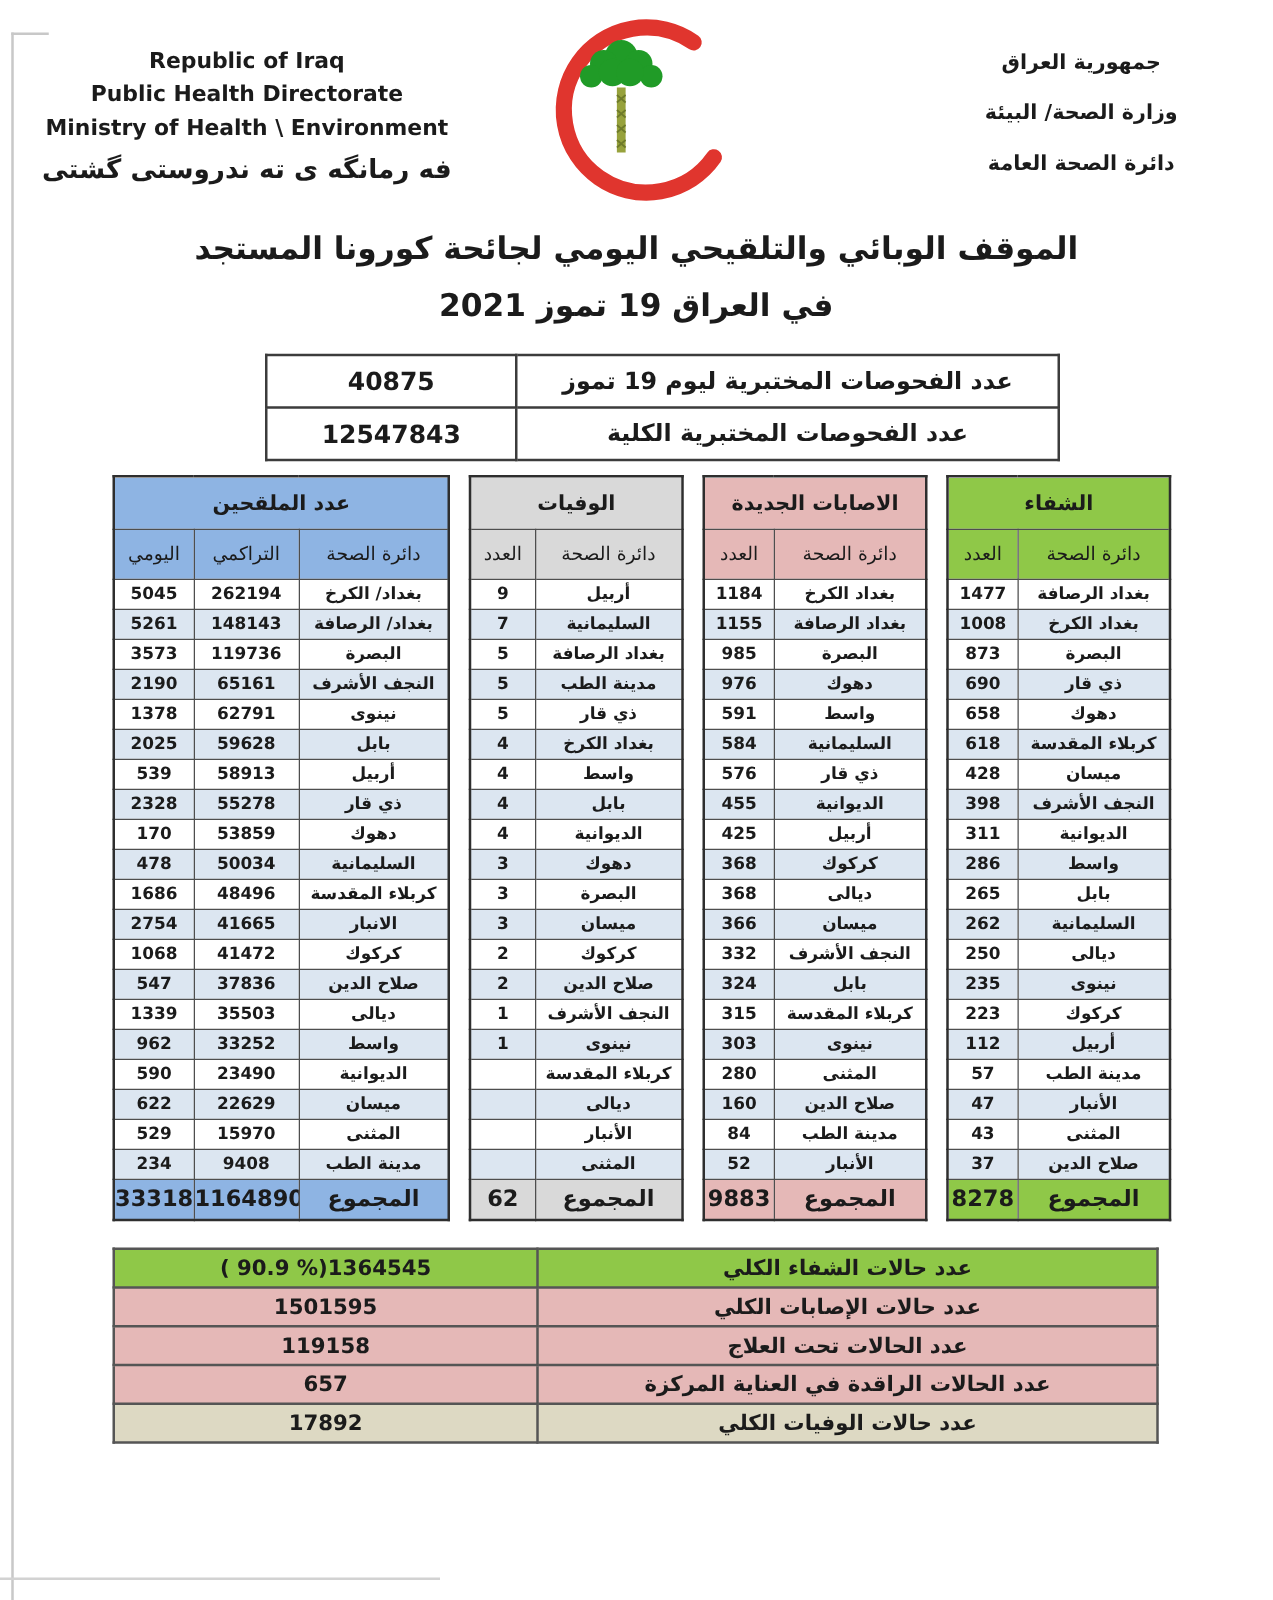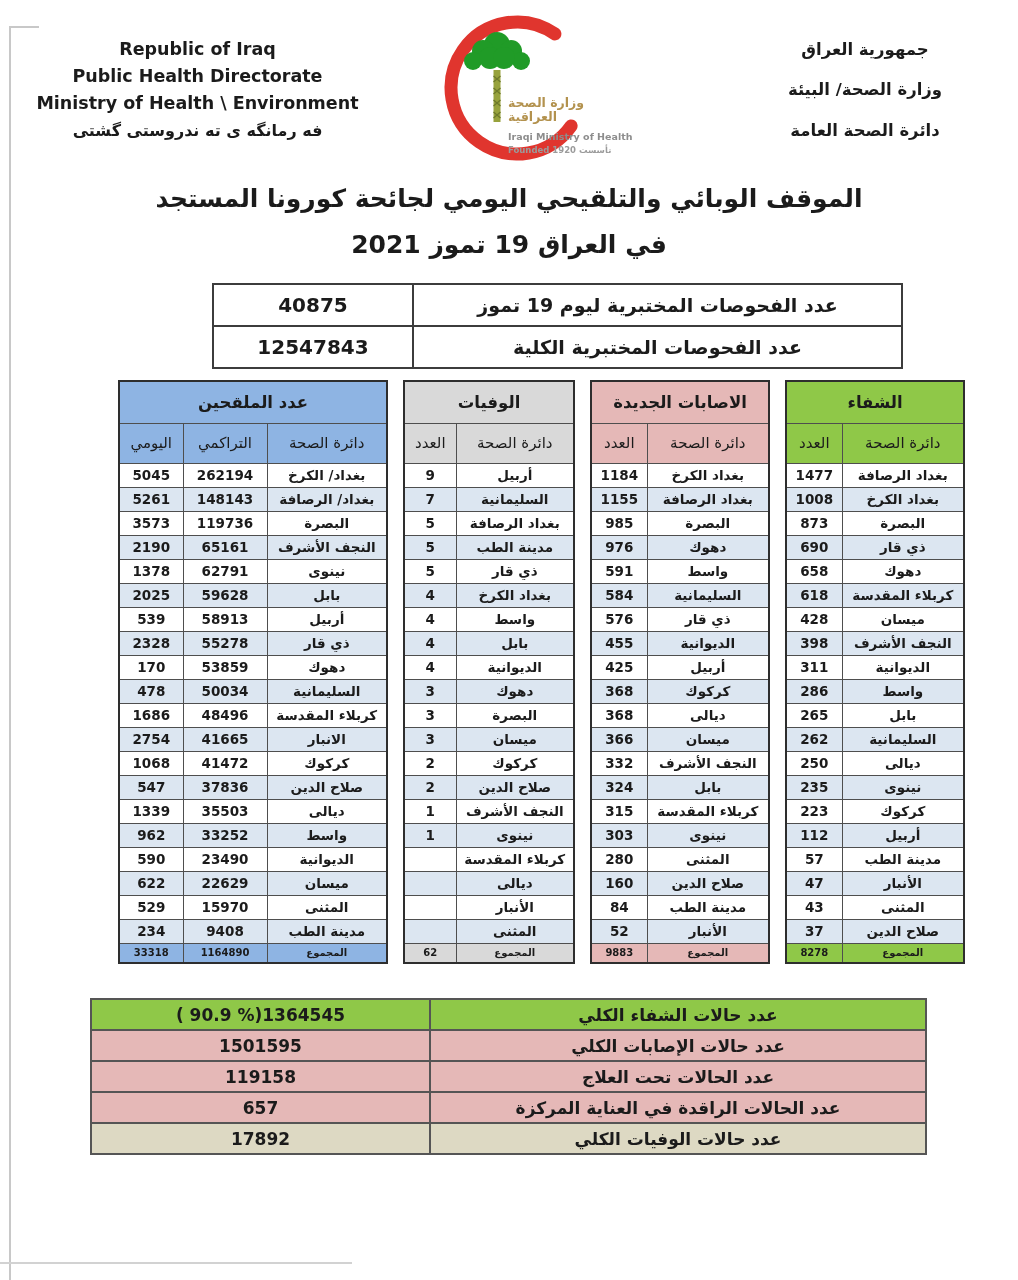--- a/index.html
+++ b/index.html
@@ -8,53 +8,53 @@
   .page { position:relative; width:1018px; height:1280px; background:#ffffff; overflow:hidden; color:#1b1b1b; margin:0 auto; }
 
   
   .edge { position:absolute; background:#c8c8c8; }
   .edge-left { left:9px; top:26px; width:2px; height:1254px; }
   .edge-top { left:9px; top:26px; width:30px; height:2px; }
   .edge-bottom { left:0; top:1262px; width:352px; height:2px; background:#d2d2d2; }
 
   
   .header-en { position:absolute; top:36px; left:30px; width:335px; text-align:center; font-weight:bold; font-size:17.5px; line-height:1.55; }
-  .header-en .kurdish { font-size:16px; margin-top:2px; }
+  .header-en .kurdish { font-size:21px; margin-top:2px; }
   .header-ar { position:absolute; top:30px; left:740px; width:250px; text-align:center; font-weight:bold; font-size:16.5px; line-height:2.45; direction:rtl; }
 
   
   .logo { position:absolute; left:412px; top:8px; width:225px; height:162px; }
   .logo svg { position:absolute; left:0; top:0; }
   .logo-text { position:absolute; left:96px; top:88px; width:126px; line-height:1.15; text-align:left; }
   .logo-ar { color:#b3924e; font-size:12.5px; font-weight:bold; direction:rtl; text-align:left; }
   .logo-en { color:#8d8d8d; font-size:9.5px; font-weight:bold; margin-top:7px; }
   .logo-founded { color:#9b9b9b; font-size:8.5px; font-weight:bold; margin-top:3px; }
 
   
   .main-title { position:absolute; top:176px; left:0; width:100%; text-align:center; font-size:25px; font-weight:bold; direction:rtl; line-height:1.84; }
 
   table { border-collapse:collapse; table-layout:fixed; }
 
   
-  .tests-table { position:absolute; top:283px; left:212px; width:691px; border:2px solid #eab308; }
+  .tests-table { position:absolute; top:283px; left:212px; width:636px; border:2px solid #eab308; }
   .tests-table td { border:2px solid #3c3c3c; height:42px; text-align:center; vertical-align:middle; font-weight:bold; }
   .tests-value { width:200px; font-size:20px; }
   .tests-label { font-size:19px; }
 
   
   .tables-row { position:absolute; top:380px; left:90px; display:flex; gap:15px; align-items:flex-start; }
   .stat-table { border:2px solid #2e2e2e; background:#fff; }
   .stat-table th, .stat-table td { border:1px solid #4e4e4e; text-align:center; vertical-align:middle; overflow:hidden; white-space:nowrap; }
   .stat-table .title-row th { height:42px; font-size:16.5px; font-weight:bold; }
   .stat-table .head-row th { height:40px; font-size:15px; font-weight:normal; }
   .stat-table tbody td { height:24px; font-size:13.5px; font-weight:bold; }
-  .stat-table tfoot td { height:20px; font-size:10px; font-weight:bold; }
+  .stat-table tfoot td { height:33px; font-size:18px; font-weight:bold; }
   .stat-table tbody tr:nth-of-type(even) td { background:#DCE6F1; }
 
-  .vac { width:268px;margin-left:28px; }
+  .vac { width:268px; }
   .dth { width:170px; }
   .cas { width:178px;border-radius:26px; }
   .rec { width:178px; }
   .vac .title-row th, .vac .head-row th, .vac tfoot td { background:#8EB4E3; }
   .dth .title-row th, .dth .head-row th, .dth tfoot td { background:#D9D9D9; }
   .cas .title-row th, .cas .head-row th, .cas tfoot td { background:#E5B8B7; }
   .rec .title-row th, .rec .head-row th, .rec tfoot td { background:#8FC848; }
 
   
   .summary-table { position:absolute; top:998px; left:90px; width:837px; border:2px solid #2e2e2e; }
@@ -89,28 +89,20 @@
         <circle cx="71" cy="43" r="11"></circle>
         <circle cx="99" cy="43" r="11"></circle>
         <circle cx="61" cy="53" r="9"></circle>
         <circle cx="109" cy="53" r="9"></circle>
         <circle cx="78" cy="50" r="11"></circle>
         <circle cx="92" cy="50" r="11"></circle>
       </g>
       <rect x="81.5" y="62" width="7" height="52" fill="#97A23C"></rect>
       <path d="M81.5 68 l7 6 M88.5 68 l-7 6 M81.5 80 l7 6 M88.5 80 l-7 6 M81.5 92 l7 6 M88.5 92 l-7 6 M81.5 104 l7 6 M88.5 104 l-7 6" stroke="#6E7A2A" stroke-width="1.4" fill="none"></path>
     </svg>
-    <div class="logo-text">
-      <div class="logo-ar">وزارة الصحة العراقية</div>
-      <div class="logo-en">Iraqi Ministry of Health</div>
-      <div class="logo-founded">
-        <span>Founded 1920</span>
-        <span>تأسست</span>
-      </div>
-    </div>
   </div>
 
   <div class="header-ar">
     <div>جمهورية العراق</div>
     <div>وزارة الصحة/ البيئة</div>
     <div>دائرة الصحة العامة</div>
   </div>
 
   <div class="main-title">
     <div>الموقف الوبائي والتلقيحي اليومي لجائحة كورونا المستجد</div>

